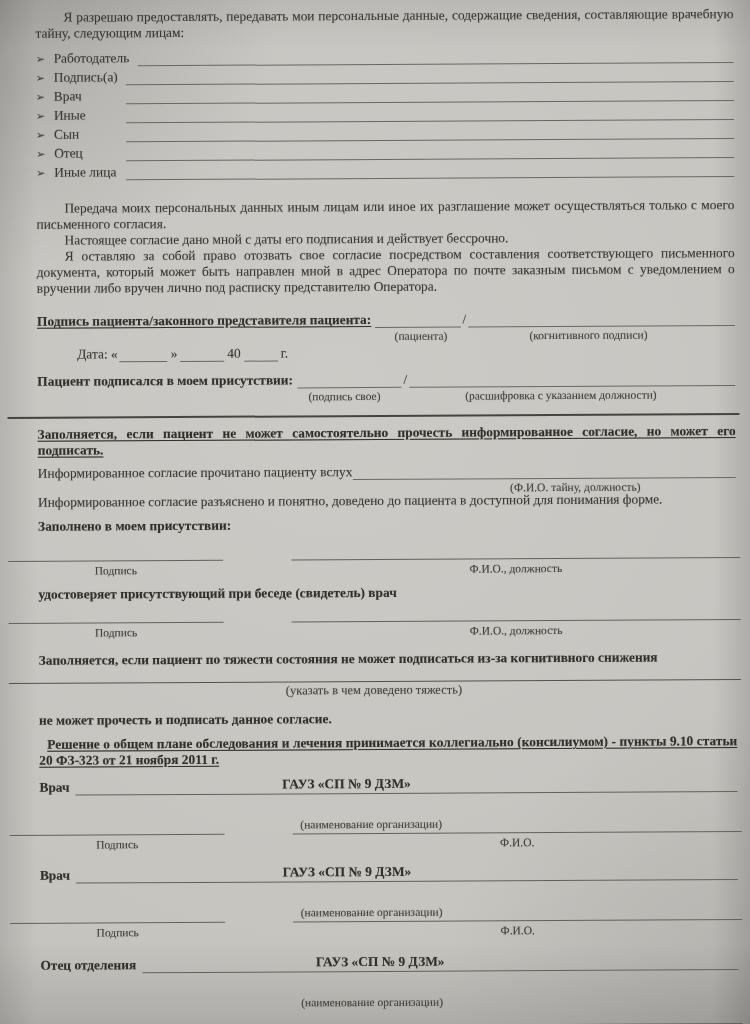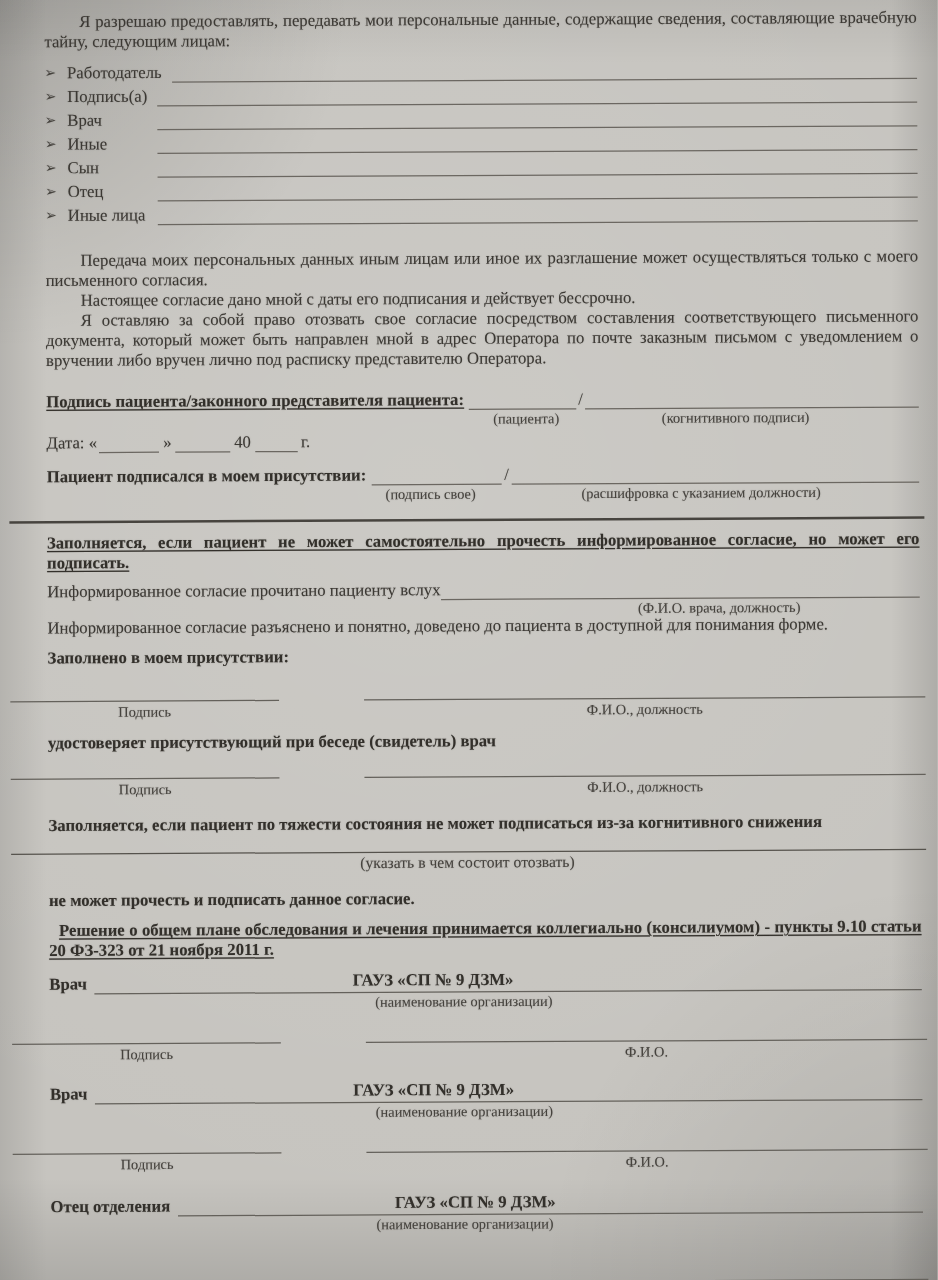--- a/index.html
+++ b/index.html
@@ -37,42 +37,42 @@
   
   .frow{display:flex;align-items:flex-end;margin-top:16px;height:17px;}
   .frow .lab{flex:0 0 auto;padding-right:4px;}
   .slash{flex:0 0 auto;padding:0 2px;color:#45423d;}
   .w1{flex:0.32 1 0;}
   .w2{flex:1 1 0;}
   .subrow{position:relative;height:13px;font-size:11.5px;color:#46433e;}
   .subrow span{position:absolute;top:0;transform:translateX(-50%);white-space:nowrap;}
   
   .daterow{margin-top:3px;height:17px;display:flex;align-items:flex-end;}
-  .daterow .dlab{padding-right:2px;}
+  .daterow .dlab{padding-right:2px;margin-left:40px;}
   .dblank{border-bottom:1px solid #6b6761;height:14px;flex:0 0 auto;}
   .daterow .dtext{padding:0 3px;}
   
   .divider{border:0;border-top:2px solid #47443f;margin:14px -4px 0 -30px;}
   .sevline{border:0;border-top:1.5px solid #55524c;margin:14px -4px 0 -30px;}
   
   .sigrow{display:flex;margin:24px -4px 0 -30px;}
   .sigcol-l{flex:0 0 215px;}
   .sigcol-gap{flex:0 0 68px;}
   .sigcol-r{flex:1 1 auto;}
   .sigline{border-bottom:1px solid #64615b;height:2px;}
   .siglab{font-size:11.5px;color:#46433e;text-align:center;padding-top:1px;}
   
   .readrow{display:flex;align-items:flex-end;margin-top:6px;height:17px;}
   .readrow .lab{flex:0 0 auto;}
   
   .docrow{display:flex;align-items:flex-end;height:17px;}
   .doclab{flex:0 0 auto;padding-right:6px;}
   .docline{flex:1 1 auto;border-bottom:1px solid #64615b;text-align:center;padding-right:120px;height:17px;}
   .docsub{position:relative;height:13px;font-size:11.5px;color:#46433e;}
-  .docsub span{position:absolute;left:47.5%;transform:translateX(-50%);white-space:nowrap;}
+  .docsub span{position:absolute;left:47.5%;transform:translateX(-50%);white-space:nowrap;margin-top:22px;}
   .mt8{margin-top:8px;}.mt10{margin-top:10px;}.mt12{margin-top:12px;}
   .mt14{margin-top:14px;}.mt16{margin-top:16px;}.mt18{margin-top:18px;}
   .sig38{margin-top:38px;}
 </style>
 </head>
 <body>
 
 <div class="page">
 
   <p class="para indent">Я разрешаю предоставлять, передавать мои персональные данные, содержащие сведения, составляющие врачебную тайну, следующим лицам:</p>
@@ -155,21 +155,21 @@
 
   <hr class="divider">
 
   <p class="para bu mt8">Заполняется, если пациент не может самостоятельно прочесть информированное согласие, но может его подписать.</p>
 
   <div class="readrow">
     <span class="lab">Информированное согласие прочитано пациенту вслух</span>
     <span class="bline"></span>
   </div>
   <div class="subrow">
-    <span style="left:77%">(Ф.И.О. врача, должность)</span>
+    <span style="left:77%">(Ф.И.О. тайну, должность)</span>
   </div>
 
   <p class="para">Информированное согласие разъяснено и понятно, доведено до пациента в доступной для понимания форме.</p>
 
   <p class="para b mt8">Заполнено в моем присутствии:</p>
 
   <div class="sigrow">
     <div class="sigcol-l">
       <div class="sigline"></div>
       <div class="siglab">Подпись</div>
@@ -192,21 +192,21 @@
     <div class="sigcol-r">
       <div class="sigline"></div>
       <div class="siglab">Ф.И.О., должность</div>
     </div>
   </div>
 
   <p class="para b mt12">Заполняется, если пациент по тяжести  состояния не может подписаться из-за  когнитивного  снижения</p>
 
   <hr class="sevline">
   <div class="subrow">
-    <span style="left:48%;font-size:12.5px">(указать в чем состоит отозвать)</span>
+    <span style="left:48%;font-size:12.5px">(указать в чем доведено тяжесть)</span>
   </div>
 
   <p class="para b mt16">не может прочесть и подписать данное согласие.</p>
 
   <p class="para bu mt8" style="text-indent:8px">Решение о общем плане обследования и лечения  принимается  коллегиально  (консилиумом) - пункты 9.10 статьи 20 ФЗ-323 от 21 ноября 2011 г.</p>
 
   <div class="docrow mt10">
     <span class="doclab b">Врач</span>
     <span class="docline"><span class="b">ГАУЗ «СП № 9 ДЗМ»</span></span>
   </div>

